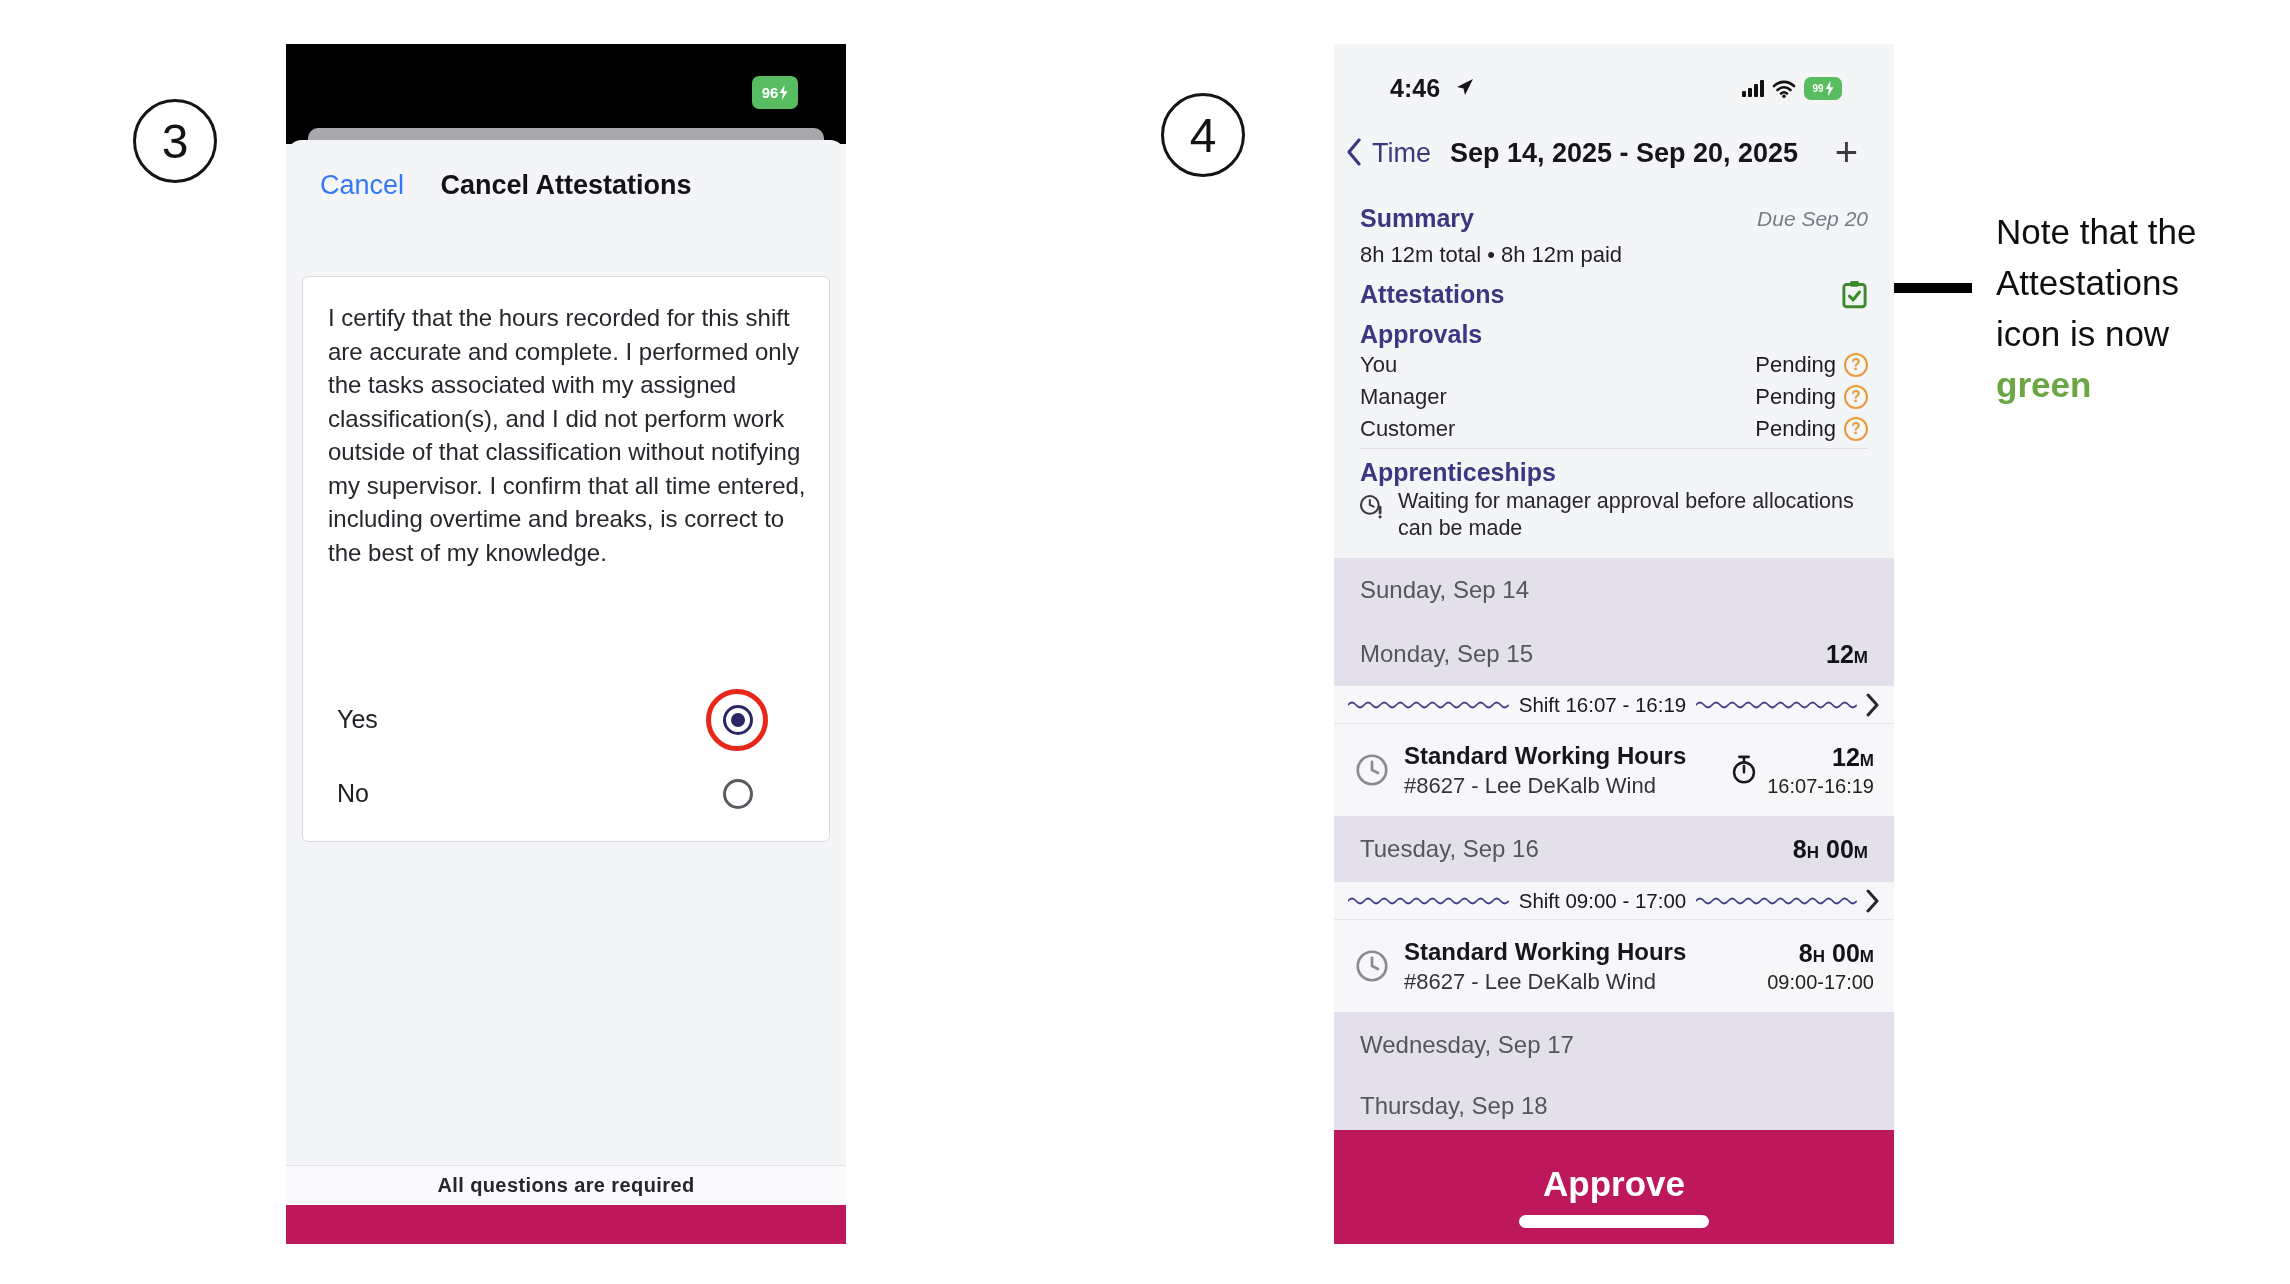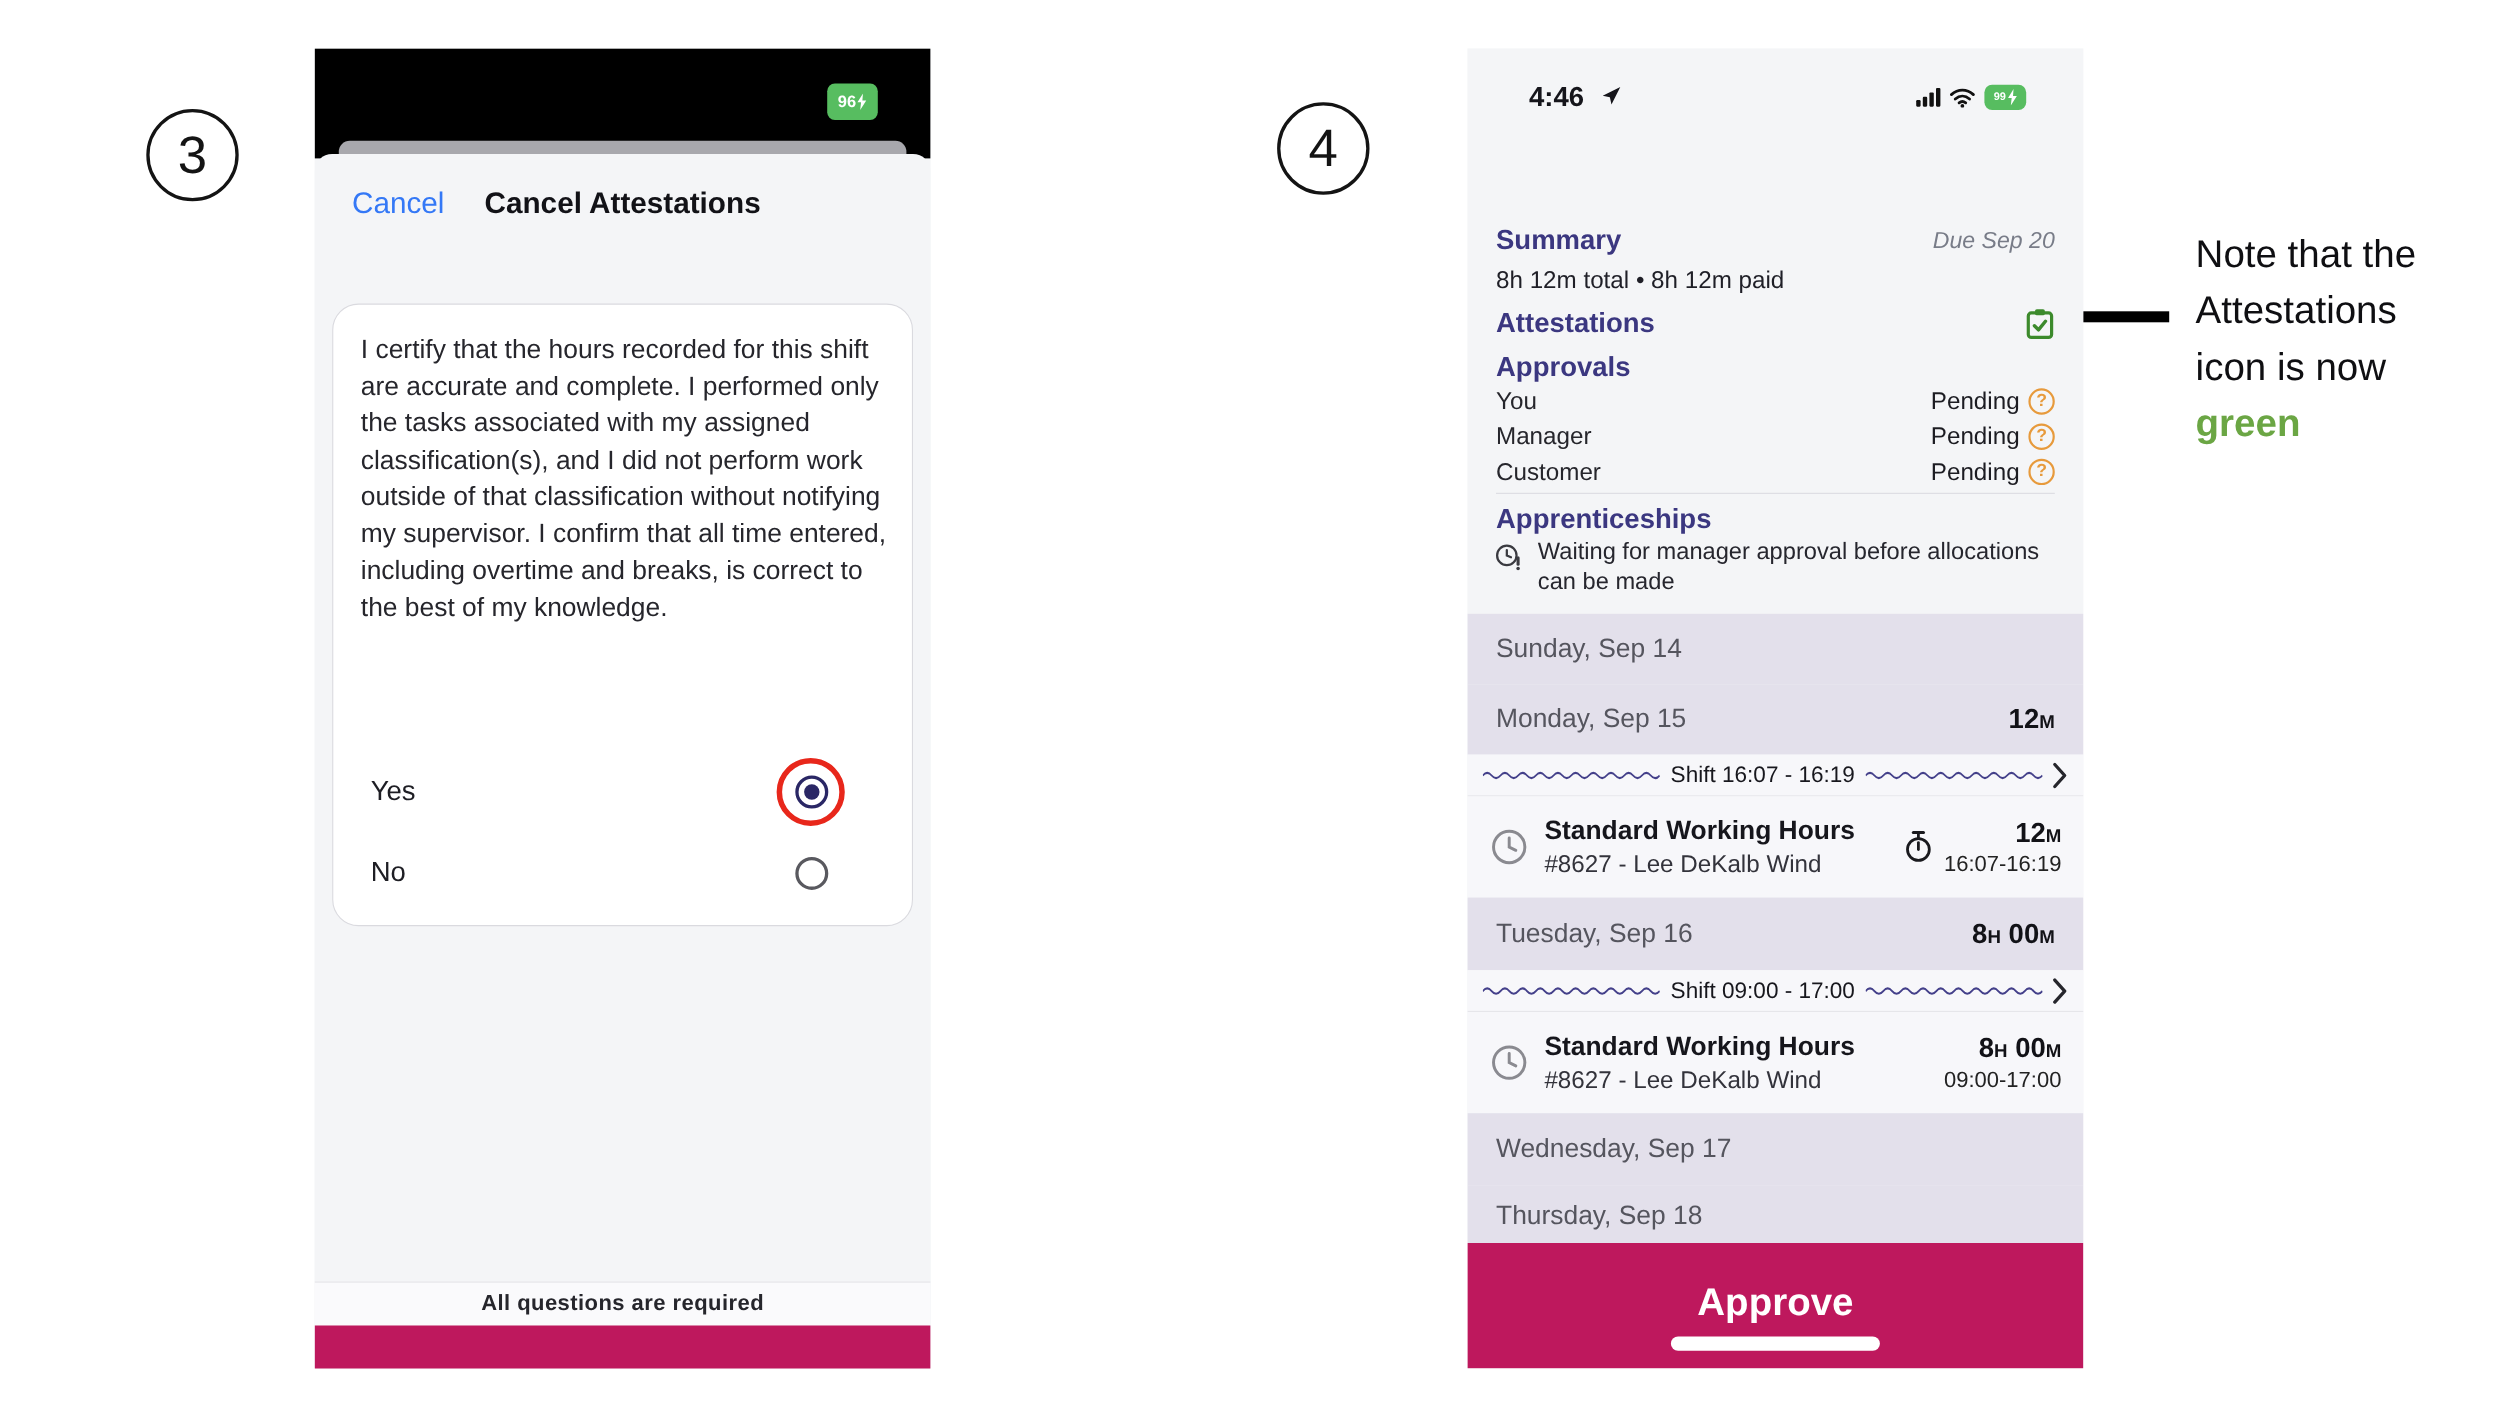--- a/index.html
+++ b/index.html
@@ -35,21 +35,21 @@
   .p3-badge { position:absolute; left:466px; top:32px; width:46px; height:33px; font-size:15px; }
   .p3-graycard { position:absolute; left:22px; top:84px; width:516px; height:20px;
     background:#A8A8AD; border-radius:10px 10px 0 0; }
   .p3-sheet { position:absolute; left:0; top:96px; width:560px; height:1104px;
     background:#F4F5F7; border-radius:16px 16px 0 0; }
   .p3-header { position:relative; height:86px; }
   .p3-cancel { position:absolute; left:34px; top:30px; font-size:27px; color:#3478F6; }
   .p3-title { position:absolute; left:0; right:0; top:30px; text-align:center;
     font-size:27px; font-weight:700; color:#121217; }
   .p3-card { position:absolute; left:16px; top:136px; width:528px; height:566px;
-    background:#fff; border:1px solid #DADADF; border-radius:24px; }
+    background:#fff; border:1px solid #DADADF; border-radius:6px; }
   .p3-statement { position:absolute; left:25px; right:23px; top:24px;
     font-size:24px; line-height:33.5px; color:#26262c; }
   .p3-opt-label { position:absolute; left:34px; font-size:25px; color:#1e1e24; }
   .radio { position:absolute; width:30px; height:30px; border-radius:50%; background:#fff; }
   .radio.sel { border:3.5px solid #2A2765; }
   .radio.sel::after { content:""; position:absolute; left:50%; top:50%; width:14px; height:14px;
     margin:-7px 0 0 -7px; border-radius:50%; background:#2A2765; }
   .radio.unsel { border:3px solid #59595f; }
   .red-ring { position:absolute; left:403px; top:412px; width:62px; height:62px;
     border:5px solid #E8271B; border-radius:50%; }
@@ -182,20 +182,28 @@
       <circle cx="12" cy="16.3" r="1.7" fill="#111"></circle>
     </svg>
     <span class="batt-badge p4-badge">
       <span>99</span>
       <svg width="9" height="15" viewBox="0 0 9 15">
           <polygon points="5.5,0 0.5,8 3.8,8 3,15 8.5,6.3 5,6.3" fill="#fff"></polygon>
         </svg>
     </span>
   </div>
 
+  <div class="p4-nav">
+    <svg class="p4-back-chev" width="16" height="28" viewBox="0 0 16 28">
+      <polyline points="13,2 3,14 13,26" fill="none" stroke="#3D3A7C" stroke-width="3.2" stroke-linecap="round" stroke-linejoin="round"></polyline>
+    </svg>
+    <span class="p4-back">Time</span>
+    <span class="p4-navtitle">Sep 14, 2025 - Sep 20, 2025</span>
+    <span class="p4-add">+</span>
+  </div>
 
   <div class="srow" style="top:160px;">
     <span class="sec-h">Summary</span>
     <span class="due">Due Sep 20</span>
   </div>
   <div class="srow" style="top:198px;">
     <span class="totals">8h 12m total • 8h 12m paid</span>
   </div>
   <div class="srow" style="top:236px;">
     <span class="sec-h">Attestations</span>

